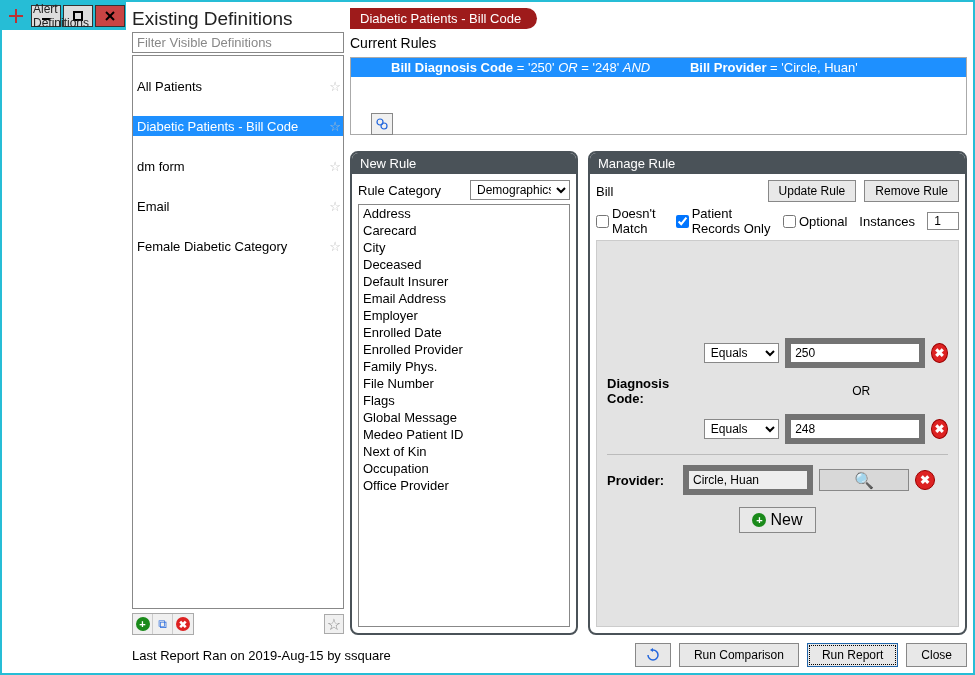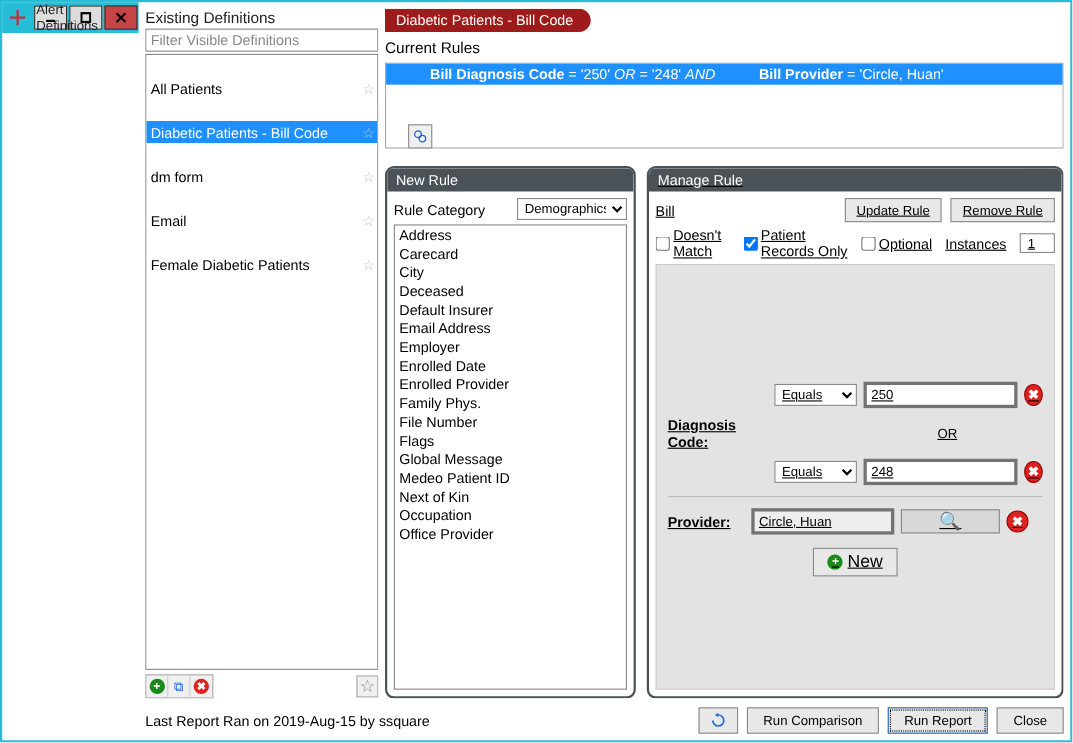--- a/index.html
+++ b/index.html
@@ -7,21 +7,21 @@
     .window { width: 975px; height: 675px; border: 2px solid #26bdd6; background: #fff; display: flex; flex-direction: row; margin: 0; }
     .titlebar { height: 28px; background: #26bdd6; display: flex; align-items: center; position: relative; }
     .titlebar-icon { width: 28px; height: 28px; display: flex; align-items: center; justify-content: center; }
     .titlebar-title { position: absolute; left: 50%; transform: translateX(-50%); font-size: 12px; color: #222; }
     .win-btns { margin-left: auto; display: flex; }
     .win-btn { width: 30px; height: 22px; border: 1px solid #333; background: #ddd; display: flex; align-items: center; justify-content: center; font-size: 14px; font-weight: bold; margin: 2px 1px; cursor: pointer; }
     .win-close { background: #c84444; color: #000; }
     .content { flex: 1; display: flex; flex-direction: column; padding: 6px; gap: 4px; overflow: hidden; }
     .top-cols { flex: 1; display: flex; gap: 6px; overflow: hidden; }
     .sidebar { width: 212px; display: flex; flex-direction: column; overflow: hidden; }
-    .sidebar-title { font-size: 14px; color: #222; margin-bottom: 2px; }
+    .sidebar-title { font-size: 19px; color: #222; margin-bottom: 2px; }
     .filter-input { width: 100%; border: 1px solid #888; font-size: 13px; padding: 2px 4px; color: #000; margin-bottom: 2px; }
     .filter-input::placeholder { color: #888; }
     .def-list { border: 1px solid #888; flex: 1; overflow-y: auto; background: #fff; }
     .def-item { display: flex; align-items: center; font-size: 13px; height: 20px; padding-left: 4px; cursor: pointer; margin-top: 20px; }
     .def-item.selected { background: #1e90ff; color: #fff; }
     .def-item .star { margin-left: auto; margin-right: 2px; color: #c0c0c0; font-size: 13px; }
     .sidebar-bottom { display: flex; align-items: center; margin-top: 4px; }
     .icon-btn-group { display: flex; border: 1px solid #aaa; background: #f0f0f0; }
     .icon-btn { width: 20px; height: 20px; display: flex; align-items: center; justify-content: center; font-size: 12px; cursor: pointer; border-right: 1px solid #ccc; }
     .icon-btn:last-child { border-right: none; }
@@ -30,36 +30,36 @@
     .ribbon-tab { display: inline-block; background: #9e1b1b; color: #fff; font-size: 13px; padding: 3px 16px 3px 10px; border-top-right-radius: 14px; border-bottom-right-radius: 14px; }
     .rules-label { font-size: 14px; margin: 2px 0; }
     .rules-box { border: 1px solid #aaa; height: 78px; background: #fff; position: relative; }
     .rule-row { background: #1e90ff; color: #fff; font-size: 13px; padding: 2px 4px; }
     .rule-row b{font-weight:bold;margin-left:36px;}
     .rule-row .italic{font-style:italic;}
     .cog-btn { position: absolute; bottom: -1px; left: 20px; width: 22px; height: 22px; border: 1px solid #888; background: #f0f0f0; display: flex; align-items: center; justify-content: center; cursor: pointer; font-size: 12px; color: #2266dd; }
     .panels { flex: 1; display: flex; gap: 10px; margin-top: 12px; overflow: hidden; }
     .panel { border: 2px solid #4a5258; border-radius: 8px; background: #fff; display: flex; flex-direction: column; overflow: hidden; }
     .panel-left { width: 228px; }
-    .panel-right { flex: 1; text-decoration: underline; }
+    .panel-right { flex: 1; }
     .panel-hdr { background: #4a5258; color: #fff; font-size: 13px; padding: 3px 8px; border-top-left-radius: 5px; border-top-right-radius: 5px; }
     .panel-body { flex: 1; padding: 6px; display: flex; flex-direction: column; overflow: hidden; }
     .rule-cat-row { display: flex; align-items: center; justify-content: space-between; margin-bottom: 4px; }
     .select { border: 1px solid #888; font-size: 12px; padding: 1px 2px; background: #fff; }
     .field-list { flex: 1; border: 1px solid #888; overflow-y: scroll; font-size: 13px; }
     .field-item { padding: 1px 4px; cursor: pointer; }
     .manage-top { display: flex; align-items: center; gap: 8px; margin-bottom: 4px; }
     .btn { border: 1px solid #888; background: #e8e8e8; font-size: 12px; padding: 3px 10px; cursor: pointer; }
     .chk-row { display: flex; align-items: center; gap: 12px; font-size: 13px; margin-bottom: 4px; }
     .chk-row label { display: flex; align-items: center; gap: 3px; cursor: pointer; }
     .spinner { width: 32px; border: 1px solid #888; font-size: 12px; text-align: right; padding: 1px 2px; }
     .gray-area { flex: 1; background: #e3e3e3; border: 1px solid #ccc; padding: 10px; display: flex; flex-direction: column; justify-content: center; }
     .form-row { display: flex; align-items: center; gap: 6px; margin: 4px 0; }
     .form-label { width: 110px; font-size: 13px; font-weight: bold; text-align: left; }
-    .txt { border: 3px solid #737373; font-size: 12px; padding: 2px 4px; background: #fff; }
+    .txt { border: 6px solid #737373; font-size: 12px; padding: 2px 4px; background: #fff; }
     .or-label { font-size: 12px; text-align: center; width: 100%; }
     .del-btn { width: 20px; height: 20px; border-radius: 50%; background: #d22; color: #fff; display: flex; align-items: center; justify-content: center; cursor: pointer; font-size: 12px; font-weight: bold; border: 1px solid #900; }
     .search-btn { width: 90px; height: 22px; border: 1px solid #888; background: #d8d8d8; display: flex; align-items: center; justify-content: center; cursor: pointer; color:#2266dd; }
     .new-btn { border: 1px solid #888; background: #e8e8e8; padding: 3px 12px; display: flex; align-items: center; gap: 4px; margin: 8px auto 0; cursor: pointer; width: fit-content; }
     .footer { display: flex; align-items: center; gap: 8px; padding: 4px 0 0 0; }
     .footer-status { font-size: 13px; }
     .footer-btns { margin-left: auto; display: flex; gap: 8px; }
     .footer .btn { padding: 4px 14px; }
     .btn-focus { outline: 1px dotted #000; outline-offset: -3px; border: 1px solid #2266aa; }
     .plus-circ{display:inline-flex;width:14px;height:14px;border-radius:50%;background:#1a8a1a;color:#fff;align-items:center;justify-content:center;font-size:11px;font-weight:bold;}
@@ -115,21 +115,21 @@
             </div>
             <div class="def-item">
               <span>dm form</span>
               <span class="star">☆</span>
             </div>
             <div class="def-item">
               <span>Email</span>
               <span class="star">☆</span>
             </div>
             <div class="def-item">
-              <span>Female Diabetic Patients</span>
+              <span>Female Diabetic Category</span>
               <span class="star">☆</span>
             </div>
           </div>
         <div class="sidebar-bottom">
           <div class="icon-btn-group">
             <div class="icon-btn">
                 <span class="plus-circ">+</span>
               </div>
             <div class="icon-btn" style="color:#2266dd;">⧉</div>
             <div class="icon-btn">

